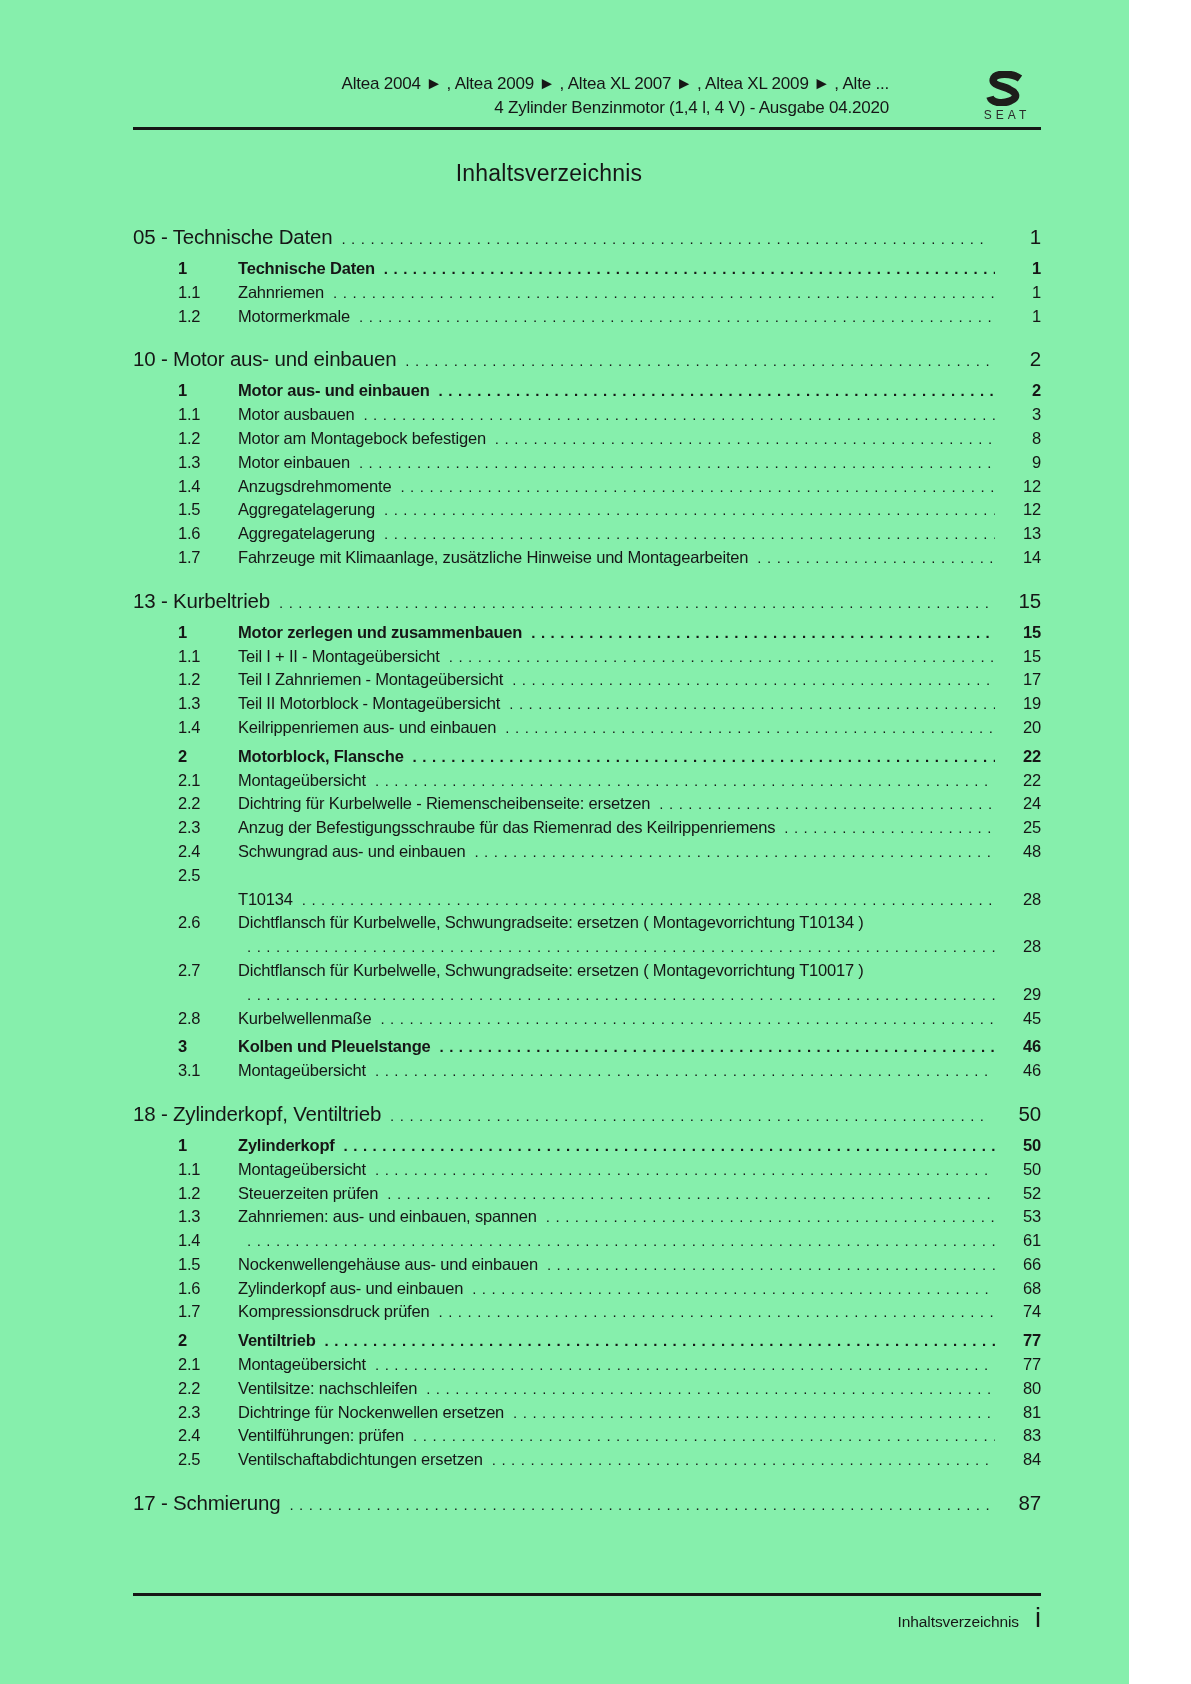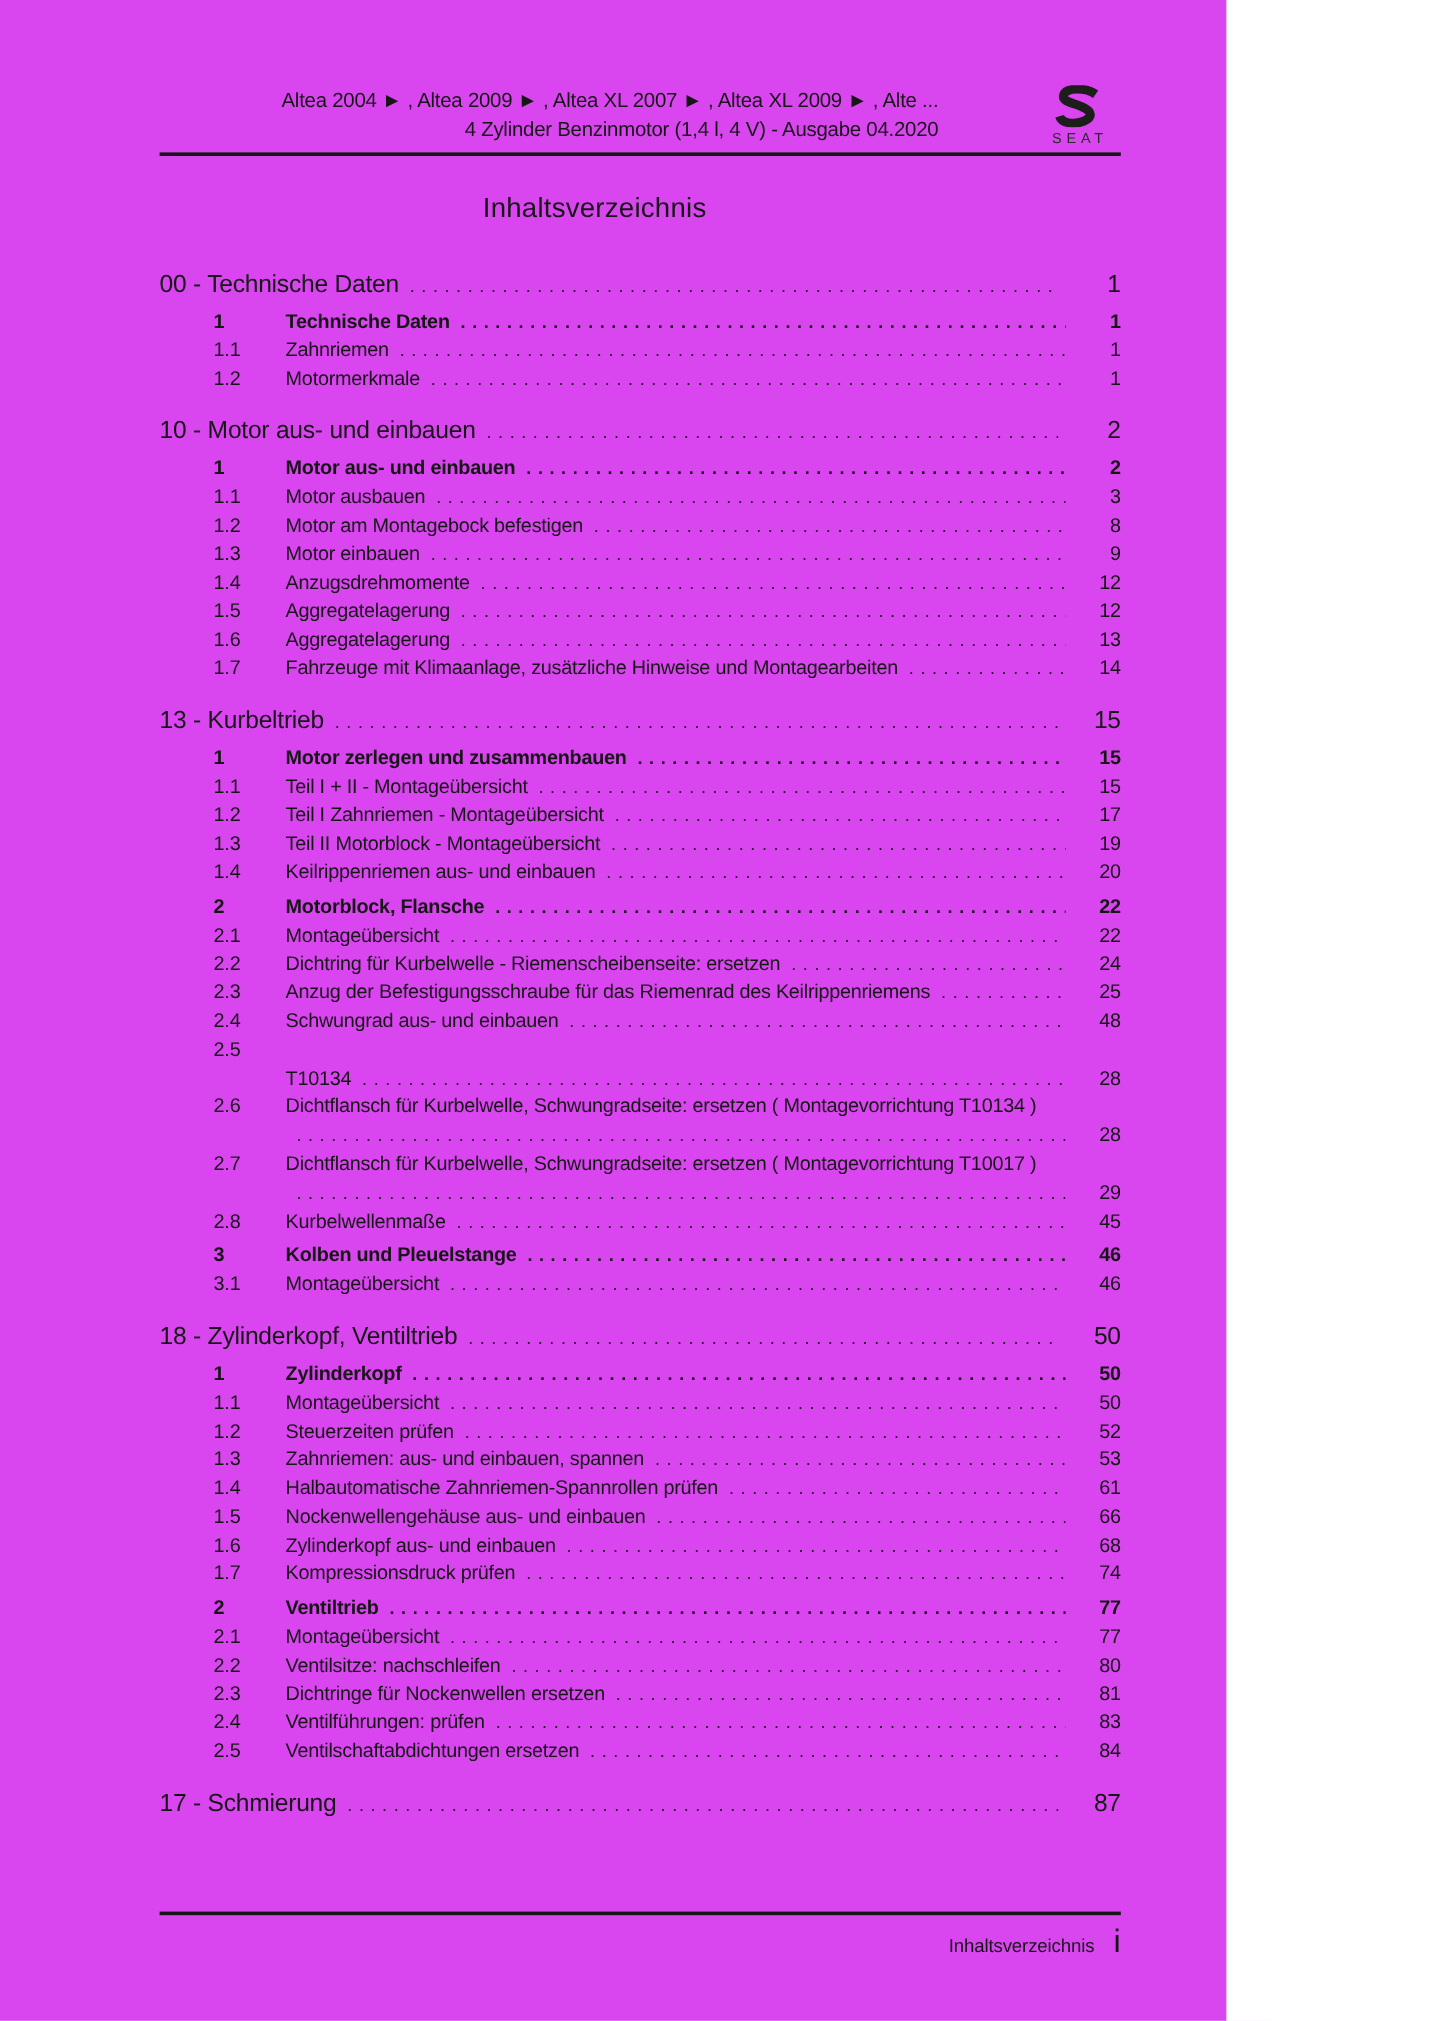--- a/index.html
+++ b/index.html
@@ -3,21 +3,21 @@
 <meta charset="utf-8">
 <style>
   * { margin:0; padding:0; box-sizing:border-box; }
   html,body { background:#ffffff; }
   body {
     width:1191px; height:1684px;
     font-family:"Liberation Sans", sans-serif;
     color:#161616;
     overflow:hidden;
   }
-  .page { position:relative; width:1022px; height:1684px; background:#d946ef; overflow:hidden; }
+  .page { position:relative; width:1129px; height:1684px; background:#86efac; overflow:hidden; }
   .content { padding:0 88px 0 133px; }
 
   
   .hdr-text { padding-top:72px; padding-right:152px; text-align:right; font-size:17px; line-height:24px; letter-spacing:-0.2px; }
   .rule { height:3px; background:#161616; margin-top:7px; }
   .logo { position:absolute; top:71px; right:92px; width:64px; text-align:center; }
   .logo svg { display:block; margin:0 auto; }
   .logo-word { margin-top:2px; font-size:12px; letter-spacing:4px; padding-left:4px; color:#2a2a2a; }
 
   
@@ -66,21 +66,21 @@
         </svg>
       </span>
       <div class="logo-word">SEAT</div>
     </div>
   </header>
 
   <div class="content">
     <h1 class="title">Inhaltsverzeichnis</h1>
     <main class="toc" id="toc">
         <div class="sec-row">
-          <span class="sec-lbl">00 - Technische Daten</span>
+          <span class="sec-lbl">05 - Technische Daten</span>
           <span class="dots"></span>
           <span class="sec-pg">1</span>
         </div>
         <div class="entry-row bold">
           <span class="num">1</span>
           <span class="lbl">Technische Daten</span>
           <span class="dots"></span>
           <span class="pg">1</span>
         </div>
         <div class="entry-row">
@@ -282,21 +282,20 @@
           <span class="pg">52</span>
         </div>
         <div class="entry-row">
           <span class="num">1.3</span>
           <span class="lbl">Zahnriemen: aus- und einbauen, spannen</span>
           <span class="dots"></span>
           <span class="pg">53</span>
         </div>
         <div class="entry-row">
           <span class="num">1.4</span>
-          <span class="lbl">Halbautomatische Zahnriemen-Spannrollen prüfen</span>
           <span class="dots"></span>
           <span class="pg">61</span>
         </div>
         <div class="entry-row">
           <span class="num">1.5</span>
           <span class="lbl">Nockenwellengehäuse aus- und einbauen</span>
           <span class="dots"></span>
           <span class="pg">66</span>
         </div>
         <div class="entry-row">

